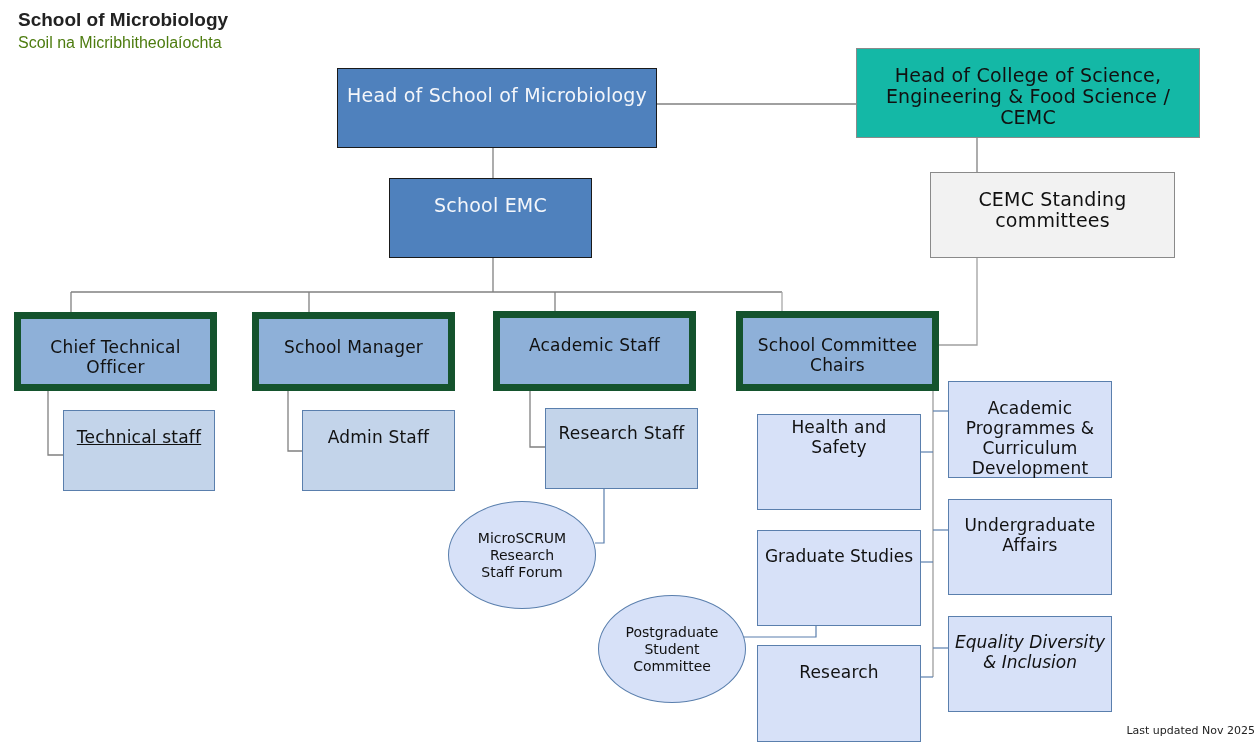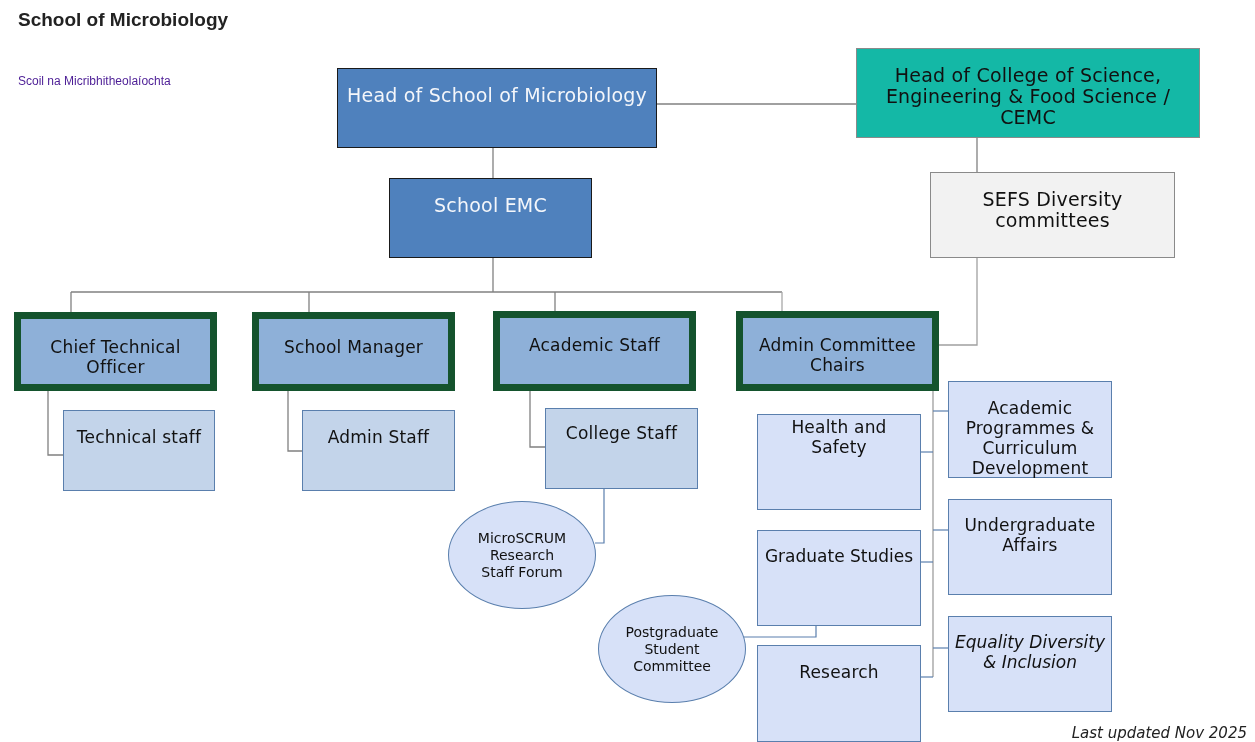--- a/index.html
+++ b/index.html
@@ -1,34 +1,34 @@
 <!DOCTYPE html>
 <html><head>
   <meta charset="utf-8">
   <style>
     html, body { margin: 0; padding: 0; background: #ffffff; }
     body { width: 1255px; height: 742px; position: relative; overflow: hidden;
            font-family: "DejaVu Sans", sans-serif; }
     .header-title { position: absolute; left: 18px; top: 9px; font-family: "Liberation Sans", sans-serif;
                     font-weight: bold; font-size: 19px; color: #222; }
     .header-sub { position: absolute; left: 18px; top: 34px; font-family: "Liberation Sans", sans-serif;
-                  font-size: 12px; color: #4c1d95; margin-top: 40px; }
+                  font-size: 16px; color: #4d7c0f; }
     svg.lines { position: absolute; left: 0; top: 0; }
     .box { position: absolute; box-sizing: border-box; text-align: center; color: #111;
            font-size: 17px; line-height: 20px; padding-top: 18px; letter-spacing: 0.2px; }
     .b-dark { background: #4f81bd; border: 1.5px solid #1a1a1a; color: #f4f6fa; font-size: 19px; padding-top: 16px; }
     .b-mid { background: #8eb0d8; border: 7px solid #14532d; }
     .b-light { background: #c3d4ea; border: 1px solid #5a7fad; }
     .b-pale { background: #d7e1f8; border: 1px solid #5a7fad; }
     .b-grey { background: #14b8a6; border: 1px solid #8a8a8a; font-size: 19px; line-height: 21px; padding-top: 16px; }
     .b-lgrey { background: #f2f2f2; border: 1px solid #8a8a8a; font-size: 19px; line-height: 21px; padding-top: 16px; }
     .ellipse { position: absolute; box-sizing: border-box; border-radius: 50%; background: #d7e1f8;
                border: 1px solid #5a7fad; display: flex; align-items: center; justify-content: center;
                text-align: center; font-size: 14px; line-height: 17px; color: #111; }
-    .footer { position: absolute; right: 8px; top: 724px; font-size: 15px; font-style: italic; color: #222; }
+    .footer { position: absolute; right: 0; top: 724px; font-size: 11px; color: #222; }
   </style>
 </head>
 <body>
 
 <div class="header-title">School of Microbiology</div>
 <div class="header-sub">Scoil na Micribhitheolaíochta</div>
 
 <svg class="lines" width="1255" height="742">
   <g stroke="#808080" stroke-width="1.3" fill="none">
     <line x1="656" y1="104" x2="857" y2="104"></line>
@@ -54,35 +54,35 @@
     <line x1="920" y1="562" x2="933" y2="562"></line>
     <line x1="933" y1="648" x2="948" y2="648"></line>
     <line x1="920" y1="677" x2="933" y2="677"></line>
     <polyline points="816,625 816,637 744,637"></polyline>
   </g>
 </svg>
 
 <div class="box b-dark" style="left:337px;top:68px;width:320px;height:80px;"><span>Head of School of Microbiology</span></div>
 <div class="box b-dark" style="left:389px;top:178px;width:203px;height:80px;"><span>School EMC</span></div>
 <div class="box b-grey" style="left:856px;top:48px;width:344px;height:90px;padding-left:20px;padding-right:20px;"><span>Head of College of Science, Engineering &amp; Food Science / CEMC</span></div>
-<div class="box b-lgrey" style="left:930px;top:172px;width:245px;height:86px;padding-left:40px;padding-right:40px;"><span>SEFS Diversity committees</span></div>
+<div class="box b-lgrey" style="left:930px;top:172px;width:245px;height:86px;padding-left:40px;padding-right:40px;"><span>CEMC Standing committees</span></div>
 
 <div class="box b-mid" style="left:14px;top:312px;width:203px;height:79px;padding-left:20px;padding-right:20px;"><span>Chief Technical Officer</span></div>
-<div class="box b-light" style="left:63px;top:410px;width:152px;height:81px;padding-top:16px;"><span>Technical staff</span></div>
+<div class="box b-light" style="left:63px;top:410px;width:152px;height:81px;padding-top:16px;text-decoration:underline;"><span>Technical staff</span></div>
 
 <div class="box b-mid" style="left:252px;top:312px;width:203px;height:79px;"><span>School Manager</span></div>
 <div class="box b-light" style="left:302px;top:410px;width:153px;height:81px;padding-top:16px;"><span>Admin Staff</span></div>
 
 <div class="box b-mid" style="left:493px;top:311px;width:203px;height:80px;padding-top:17px;"><span>Academic Staff</span></div>
-<div class="box b-light" style="left:545px;top:408px;width:153px;height:81px;padding-top:14px;"><span>College Staff</span></div>
+<div class="box b-light" style="left:545px;top:408px;width:153px;height:81px;padding-top:14px;"><span>Research Staff</span></div>
 <div class="ellipse" style="left:448px;top:501px;width:148px;height:108px;">
     <span style="display:block;width:100px;">MicroSCRUM Research Staff Forum</span>
   </div>
 
-<div class="box b-mid" style="left:736px;top:311px;width:203px;height:80px;padding-top:17px;padding-left:10px;padding-right:10px;"><span>Admin Committee Chairs</span></div>
+<div class="box b-mid" style="left:736px;top:311px;width:203px;height:80px;padding-top:17px;padding-left:10px;padding-right:10px;"><span>School Committee Chairs</span></div>
 
 <div class="box b-pale" style="left:757px;top:414px;width:164px;height:96px;padding-top:2px;padding-left:25px;padding-right:25px;"><span>Health and Safety</span></div>
 <div class="box b-pale" style="left:757px;top:530px;width:164px;height:96px;padding-top:15px;padding-left:0;padding-right:0;letter-spacing:0;"><span>Graduate Studies</span></div>
 <div class="box b-pale" style="left:757px;top:645px;width:164px;height:97px;padding-top:16px;"><span>Research</span></div>
 <div class="ellipse" style="left:598px;top:595px;width:148px;height:108px;">
     <span style="display:block;width:110px;">Postgraduate Student Committee</span>
   </div>
 
 <div class="box b-pale" style="left:948px;top:381px;width:164px;height:97px;padding-top:16px;padding-left:6px;padding-right:6px;"><span>Academic Programmes &amp; Curriculum Development</span></div>
 <div class="box b-pale" style="left:948px;top:499px;width:164px;height:96px;padding-top:15px;padding-left:6px;padding-right:6px;text-align:center;"><span>Undergraduate Affairs</span></div>

